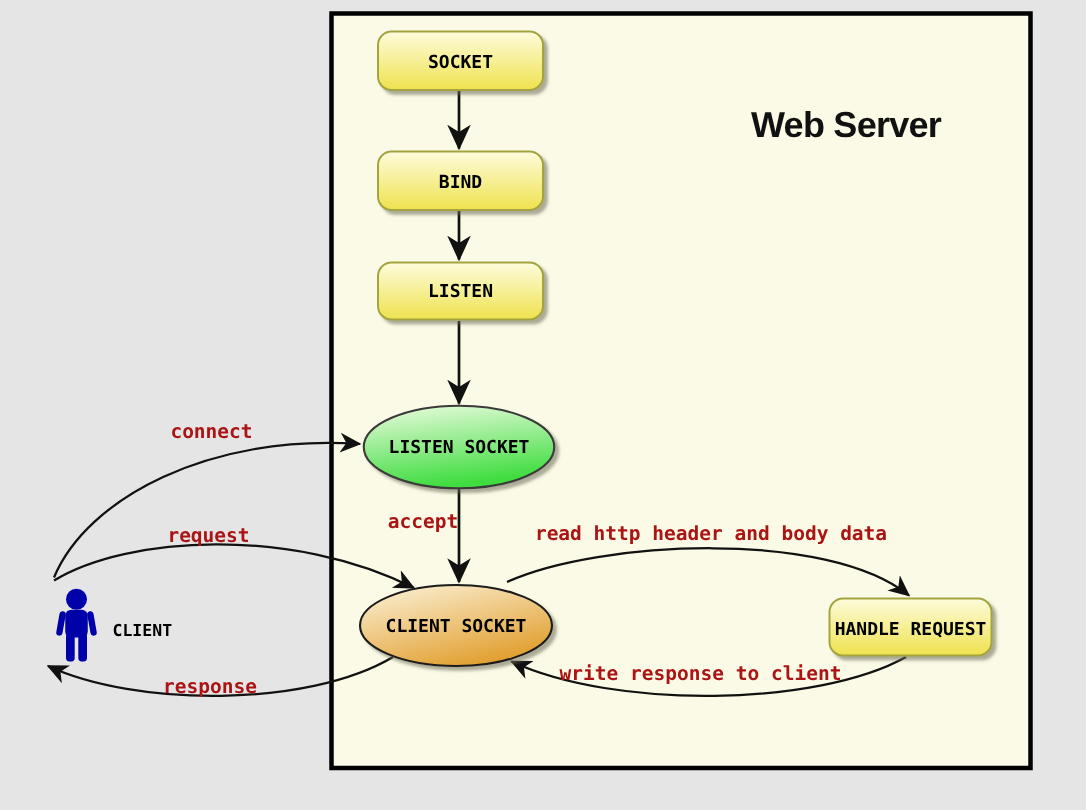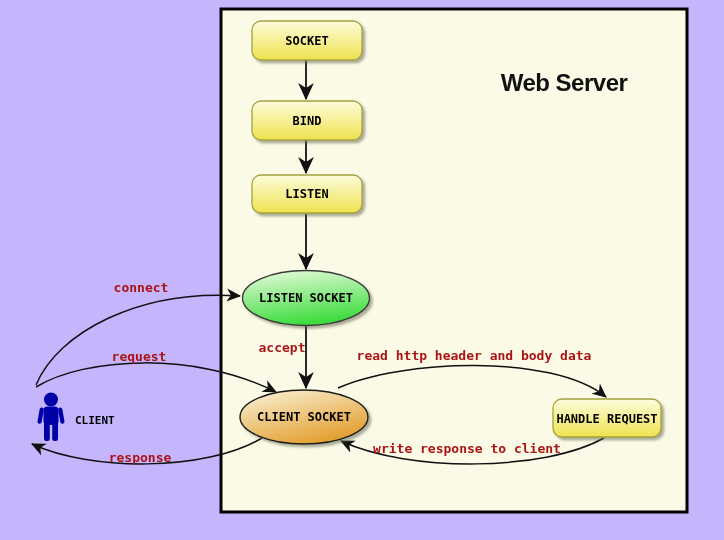--- a/index.html
+++ b/index.html
@@ -1,20 +1,20 @@
 <!DOCTYPE html>
 <html><head>
 <meta charset="utf-8">
 <style>
   html, body { margin: 0; padding: 0; background: #ffffff; }
   .stage {
     position: relative;
     width: 724px;
     height: 540px;
-    background: #c4b5fd;
+    background: #e5e5e5;
     overflow: hidden;
     font-family: "DejaVu Sans Mono", monospace;
   }
   svg { display: block; }
   .node-label {
     font-family: "DejaVu Sans Mono", monospace;
     font-weight: bold;
     font-size: 12px;
   }
   .client-label {

